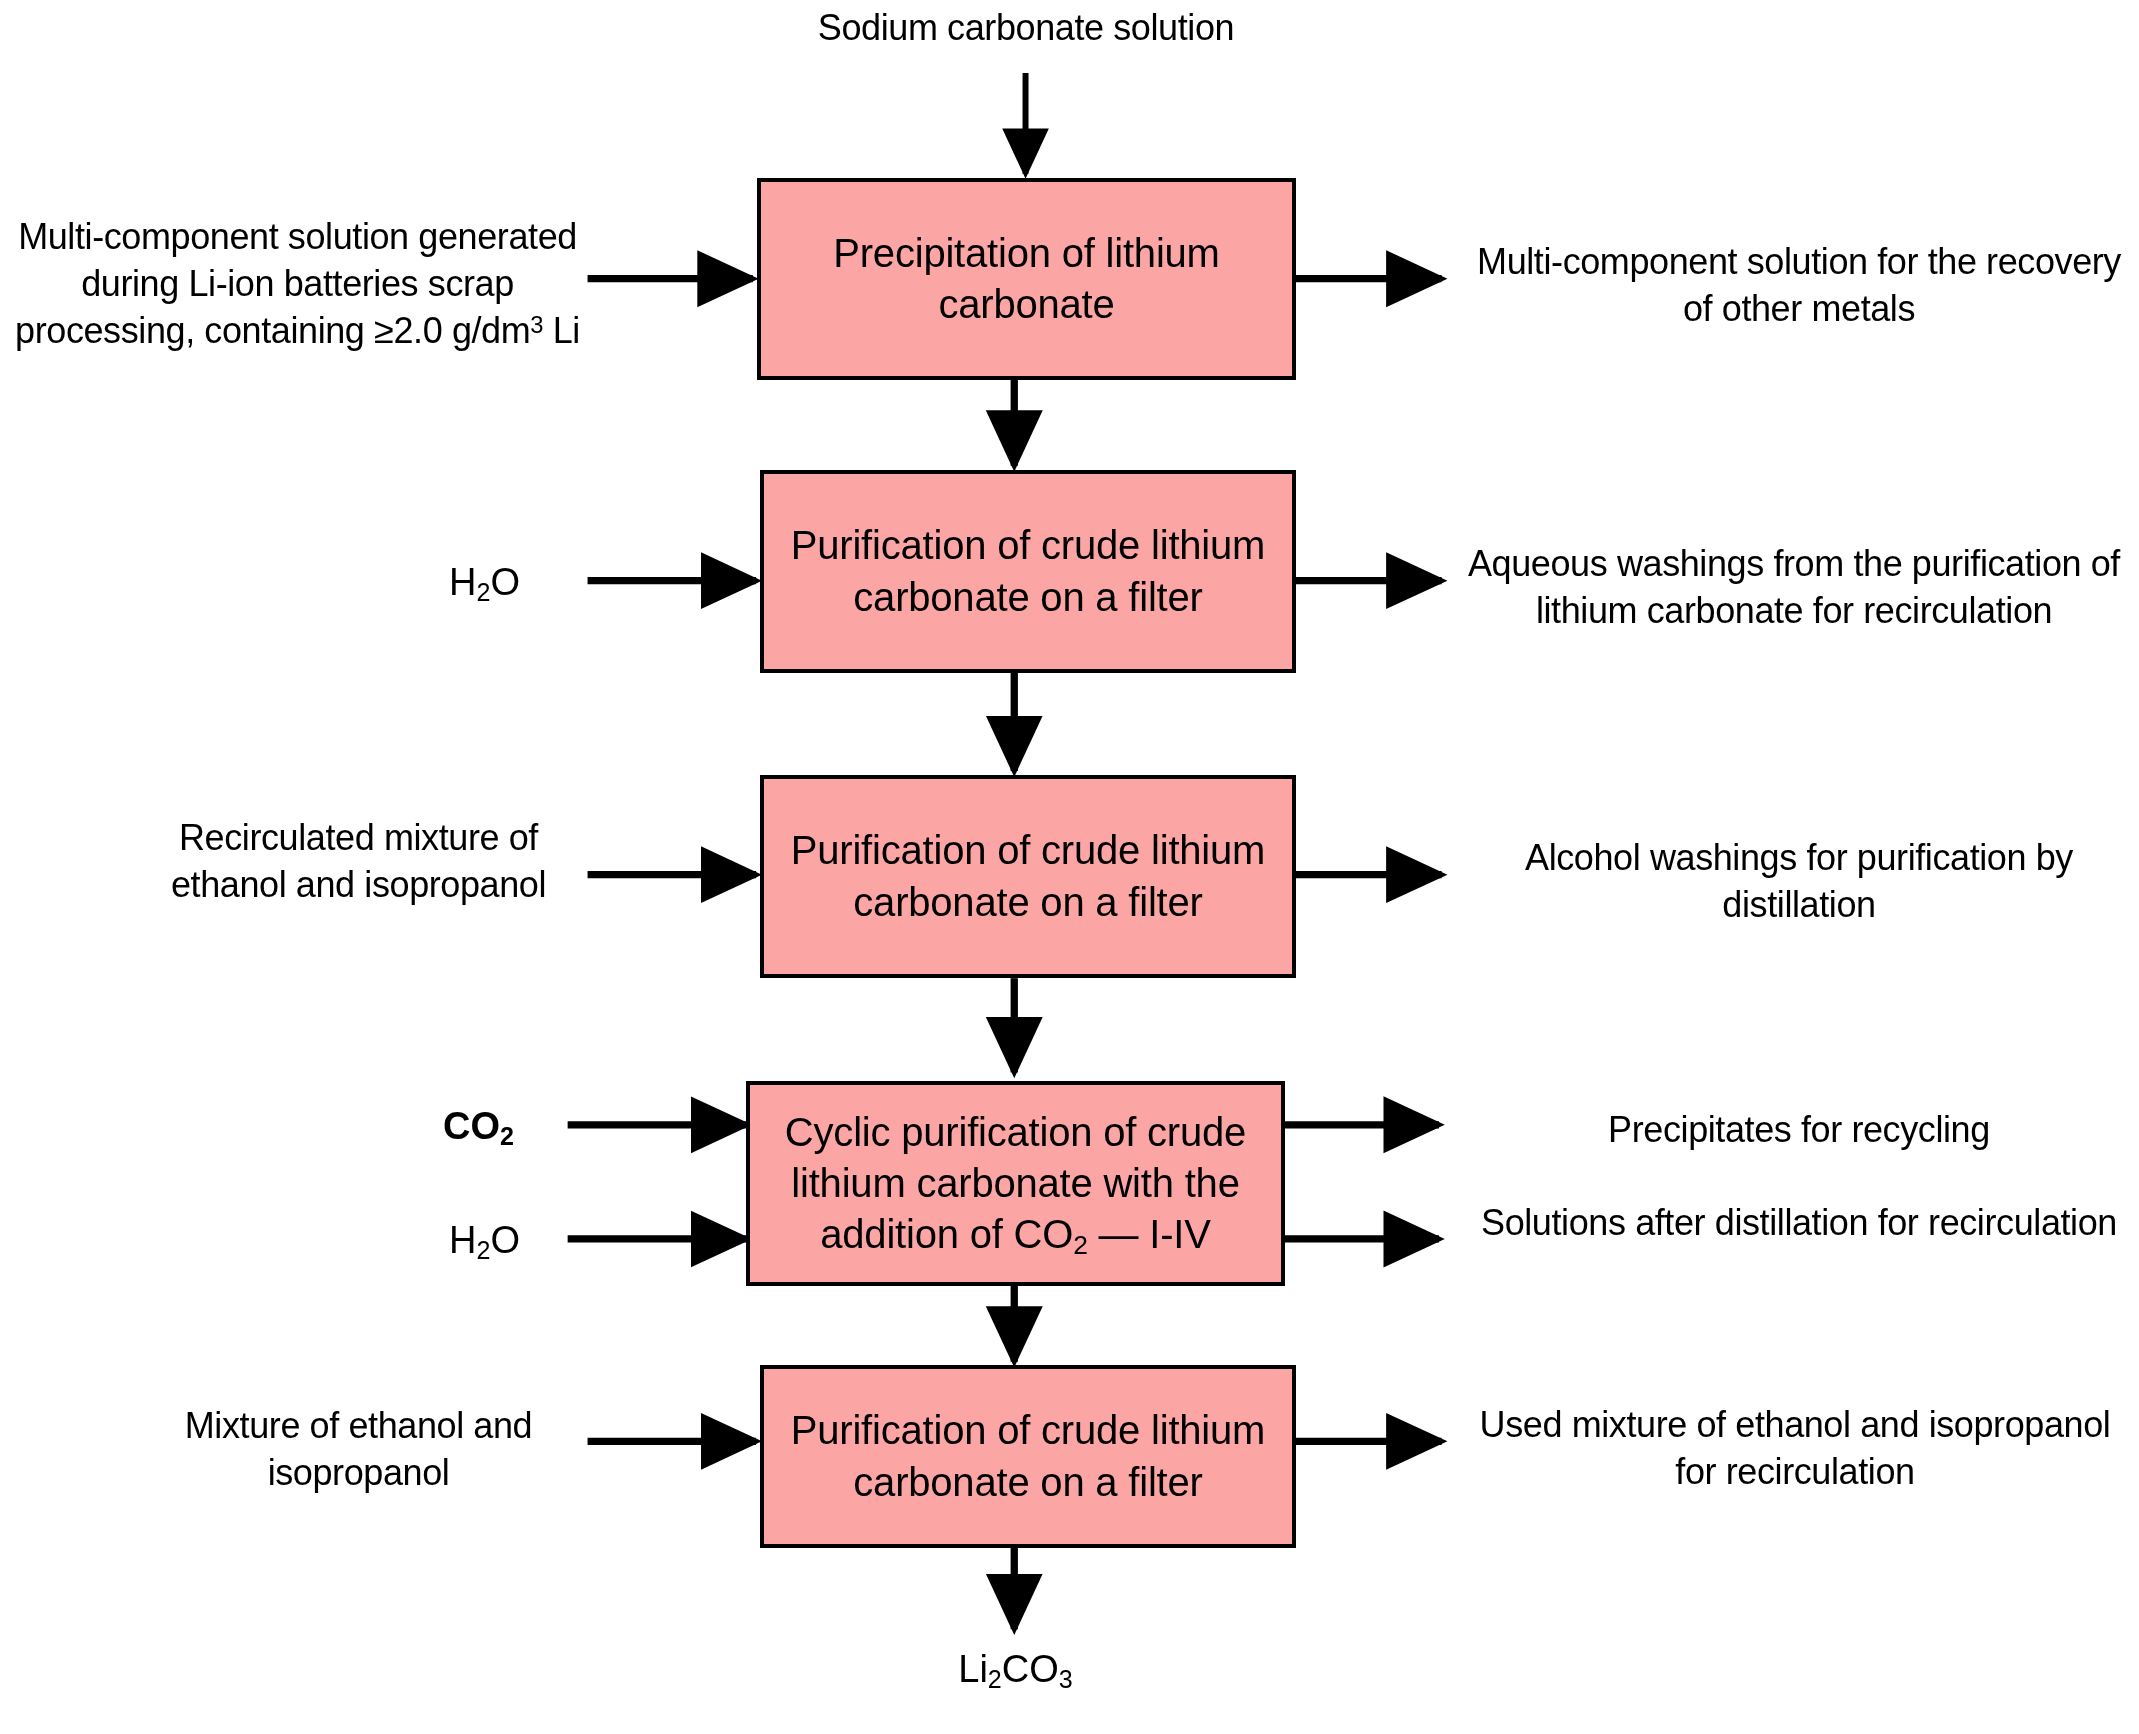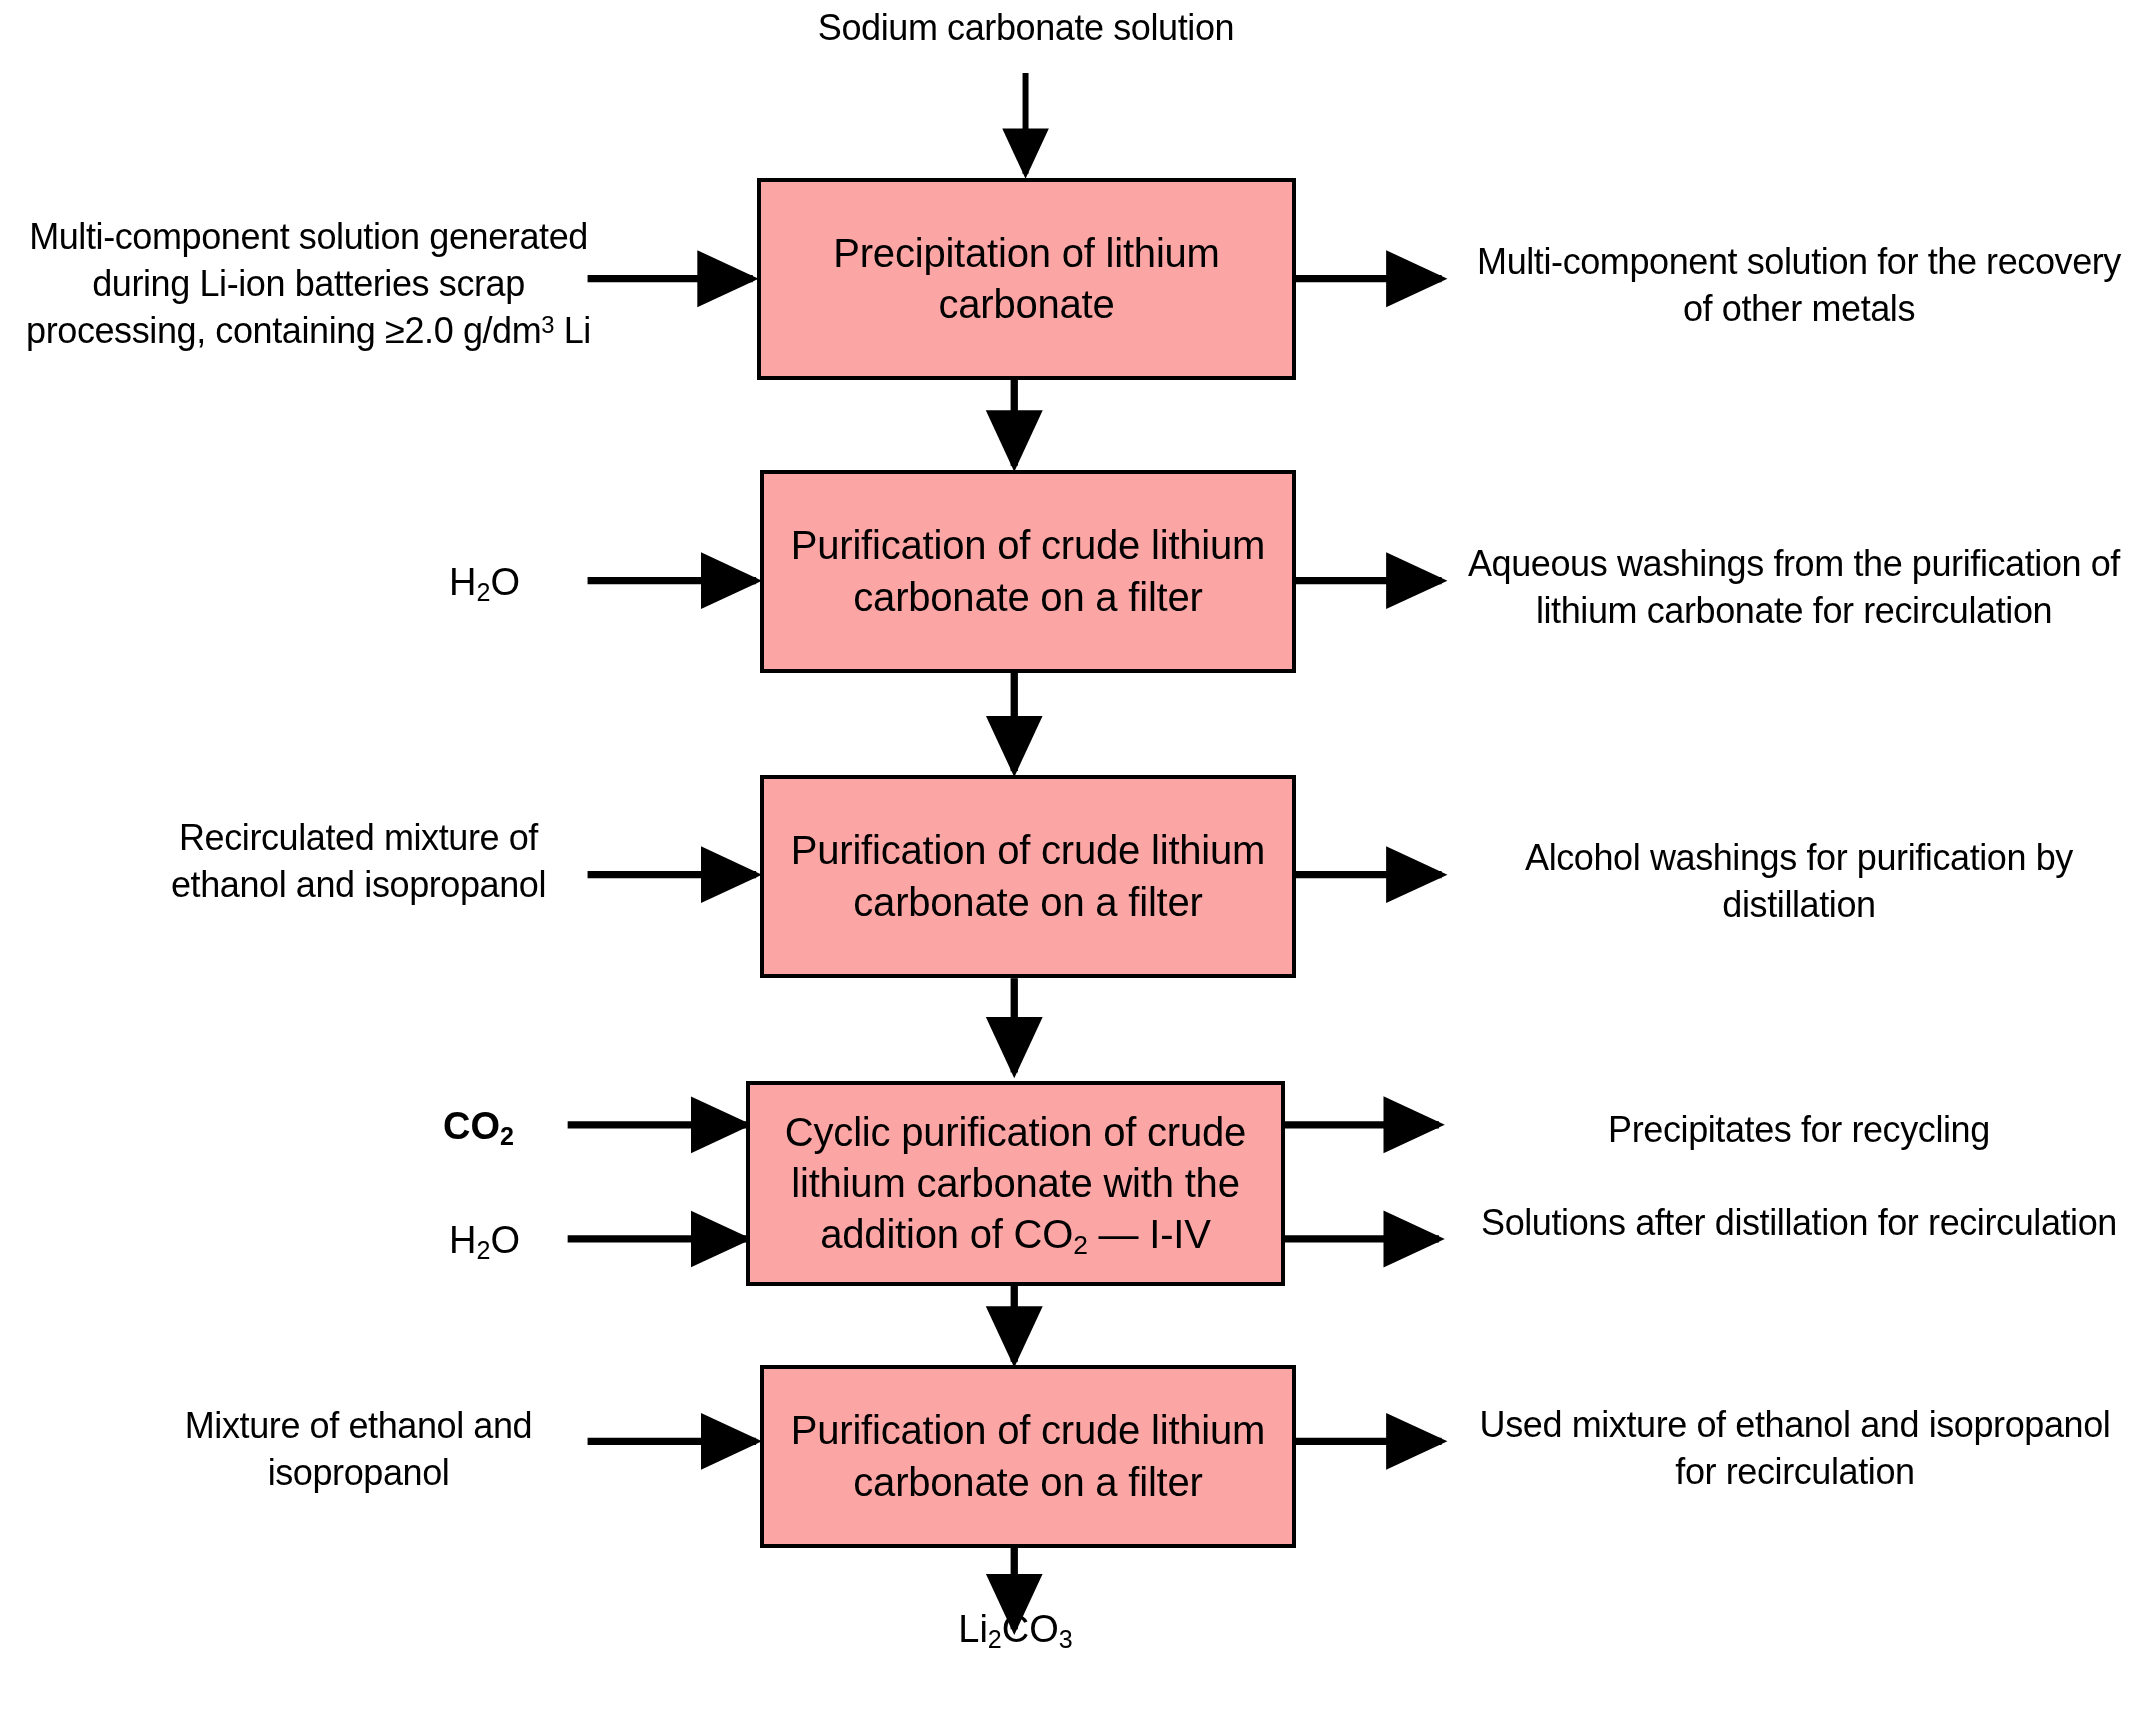--- a/index.html
+++ b/index.html
@@ -146,21 +146,21 @@
       <span>Cyclic purification of crude</span><br>
       <span>lithium carbonate with the</span><br>
       <span>addition of CO</span><sub>2</sub><span> — I-IV</span>
     </span>
   </div>
 
   <div class="node" style="left:760px; top:1365px; width:536px; height:183px;">
     <span class="inner">Purification of crude lithium carbonate on a filter</span>
   </div>
 
-  <div class="label" style="left:23px; top:214px; width:571px;">
+  <div class="label" style="left:12px; top:214px; width:571px;">
     <span>Multi-component solution generated</span><br>
     <span>during Li-ion batteries scrap</span><br>
     <span>processing, containing ≥2.0 g/dm</span><sup>3</sup><span> Li</span>
   </div>
 
   <div class="label small-formula" style="left:398px; top:558px; width:173px;">
     <span>H</span><sub>2</sub><span>O</span>
   </div>
 
   <div class="label" style="left:126px; top:815px; width:465px;">Recirculated mixture of ethanol and isopropanol</div>
@@ -180,18 +180,18 @@
   <div class="label" style="left:1454px; top:541px; width:680px;">Aqueous washings from the purification of lithium carbonate for recirculation</div>
 
   <div class="label" style="left:1467px; top:835px; width:664px;">Alcohol washings for purification by distillation</div>
 
   <div class="label" style="left:1467px; top:1107px; width:664px;">Precipitates for recycling</div>
 
   <div class="label" style="left:1467px; top:1200px; width:664px;">Solutions after distillation for recirculation</div>
 
   <div class="label" style="left:1460px; top:1402px; width:670px;">Used mixture of ethanol and isopropanol for recirculation</div>
 
-  <div class="label small-formula" style="left:863px; top:1605px; width:305px;">
+  <div class="label small-formula" style="left:863px; top:1645px; width:305px;">
     <span>Li</span><sub>2</sub><span>CO</span><sub>3</sub>
   </div>
 
 </div>
 
 
 </body></html>

